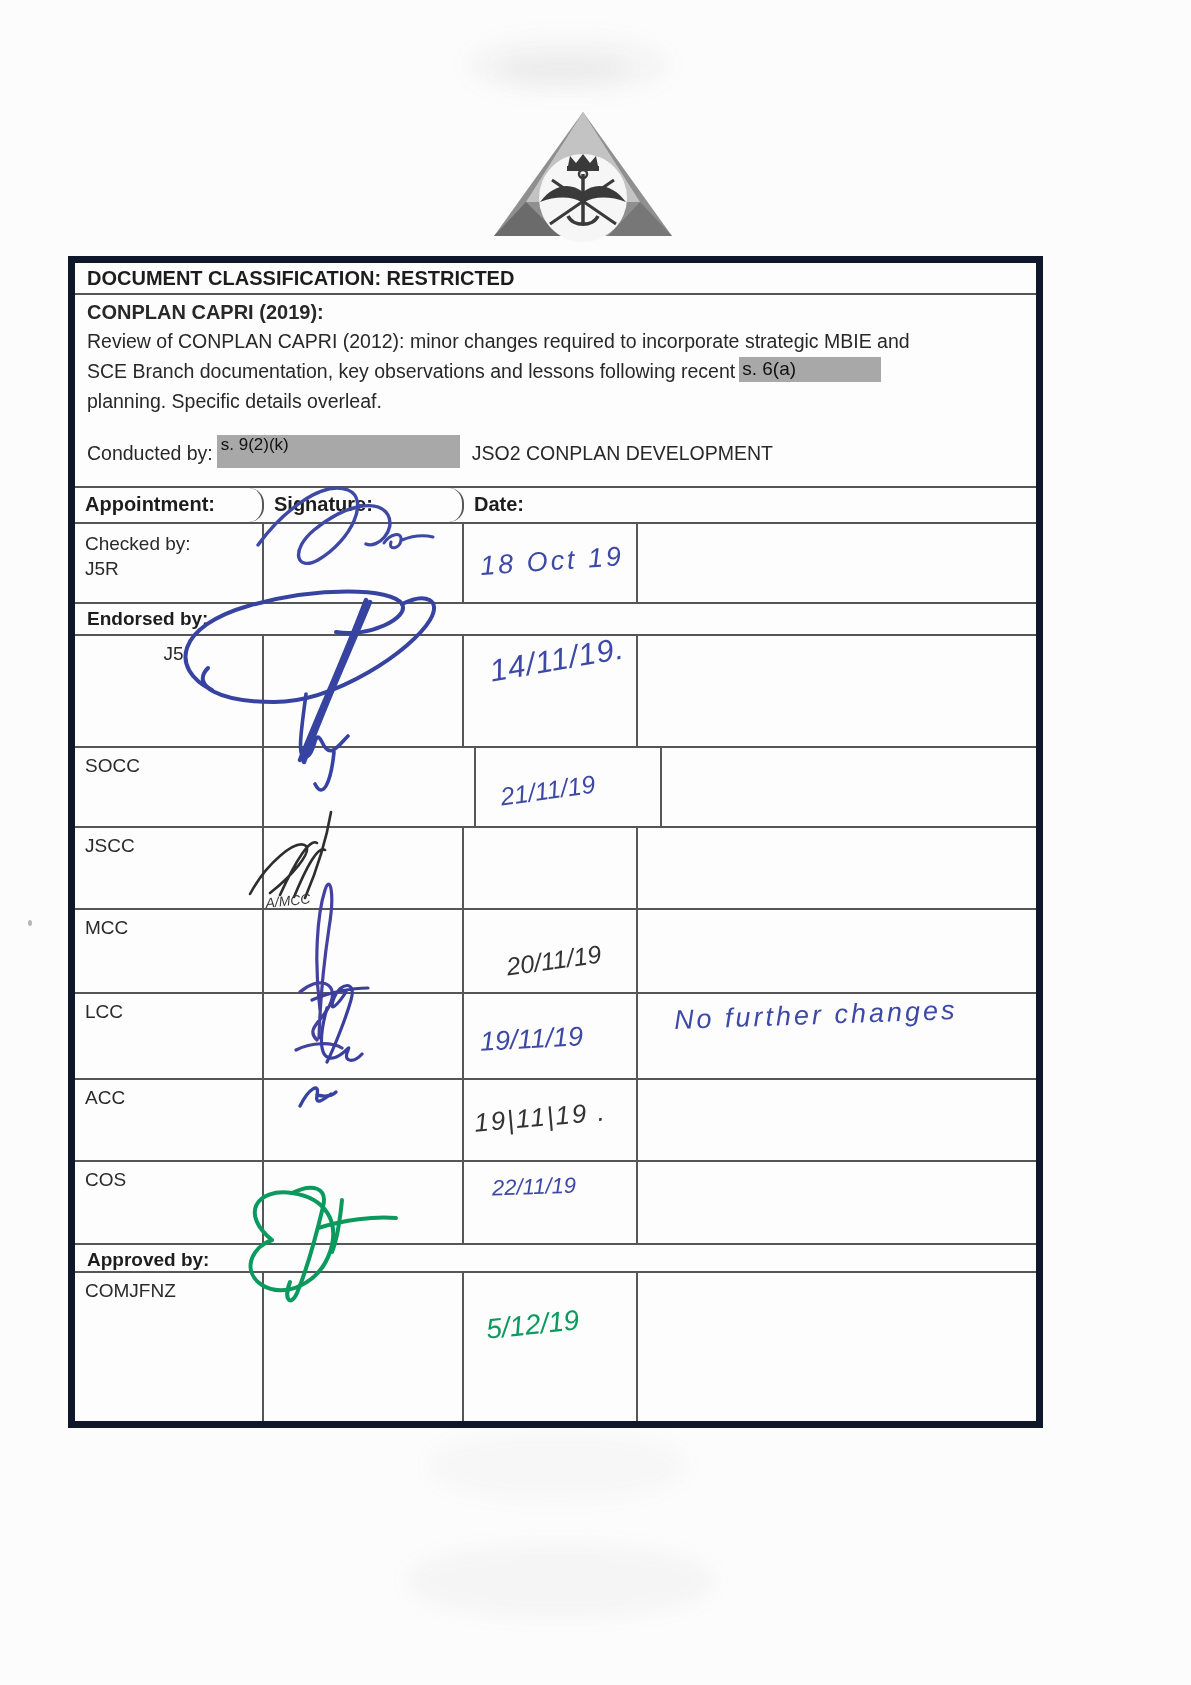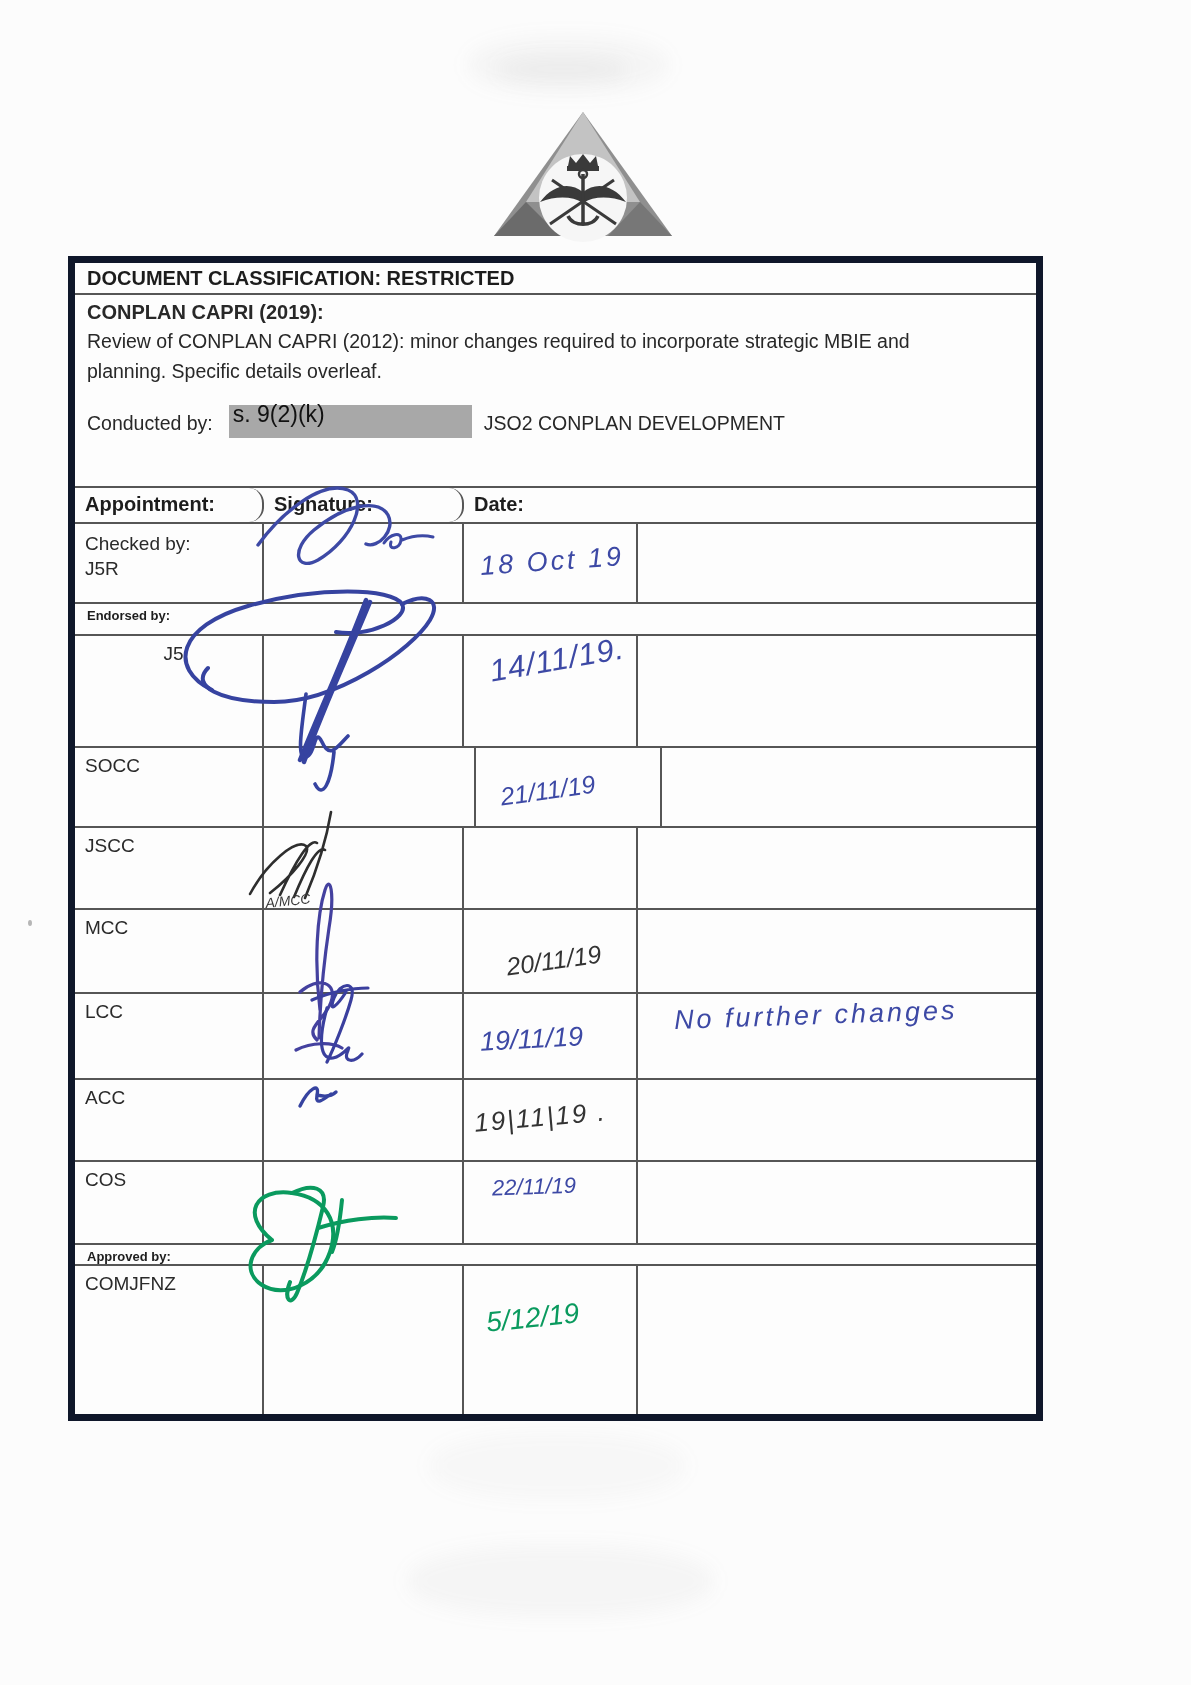--- a/index.html
+++ b/index.html
@@ -21,42 +21,42 @@
   .doc{position:absolute;left:68px;top:256px;width:975px;border:7px solid #0f172a;background:#fdfdfd;box-sizing:border-box;}
   .row{border-bottom:2px solid #565656;box-sizing:border-box;position:relative;}
   .row:last-child{border-bottom:none;}
   .row-class{height:32px;font-weight:bold;font-size:20px;color:#1c1c1c;padding:4px 0 0 12px;}
   .row-info{height:193px;padding:6px 20px 0 12px;font-size:19.5px;color:#282828;}
   .info-title{font-weight:bold;font-size:20px;margin-bottom:2px;}
   .pline{display:block;line-height:30px;white-space:nowrap;}
   .conducted{margin-top:22px;font-size:19.5px;white-space:nowrap;}
   .redact{display:inline-block;background:#a8a8a8;color:#111;vertical-align:middle;}
   .redact-6a{width:142px;height:25px;font-size:19px;line-height:24px;padding-left:3px;vertical-align:text-bottom;margin-left:4px;box-sizing:border-box;}
-  .redact-9k{width:243px;height:33px;font-size:23px;line-height:19px;padding-left:4px;margin:0 12px 0 16px;box-sizing:border-box;position:relative;top:-3px;}
+  .redact-9k{width:243px;height:33px;font-size:17px;line-height:19px;padding-left:4px;margin:0 12px 0 4px;box-sizing:border-box;position:relative;top:-3px;}
 
   .grid4{display:grid;grid-template-columns:189px 200px 174px 1fr;}
   .grid4 > .cell{border-right:2px solid #565656;box-sizing:border-box;position:relative;}
   .grid4 > .cell:last-child{border-right:none;}
   .row-header{height:36px;}
   .row-header .cell{font-weight:bold;font-size:20px;color:#1d1d1d;padding:5px 0 0 10px;border-radius:15px;}
   .appt{font-size:19px;color:#2a2a2a;padding:7px 0 0 10px;}
   .appt .ln{display:block;line-height:25px;}
 
   .h-checked{height:80px;}
   .h-j5{height:112px;text-align:center;}
   .h-socc{height:80px;gap:12px;}
   .h-jscc{height:82px;}
   .h-mcc{height:84px;}
   .h-lcc{height:86px;}
   .h-acc{height:82px;}
   .h-cos{height:83px;}
   .h-com{height:148px;}
 
-  .bar{height:32px;font-weight:bold;font-size:13px;color:#1d1d1d;padding:4px 0 0 12px;}
-  .bar-approved{height:21px;}
+  .bar{height:32px;font-weight:bold;font-size:19px;color:#1d1d1d;padding:4px 0 0 12px;}
+  .bar-approved{height:28px;}
 
   
   .hw{font-style:italic;display:inline-block;white-space:nowrap;}
   .ink-blue{color:#3d49a5;}
   .ink-black{color:#333333;}
   .ink-green{color:#0a9a5e;}
   .d-checked{font-size:27px;margin:22px 0 0 16px;transform:rotate(-4deg);letter-spacing:3px;}
   .d-j5{font-size:31px;margin:6px 0 0 14px;transform:rotate(-10deg);letter-spacing:1px;}
   .d-socc{font-size:25px;margin:28px 0 0 12px;transform:rotate(-8deg);}
   .d-mcc{font-size:25px;margin:36px 0 0 42px;transform:rotate(-8deg);}
@@ -103,20 +103,21 @@
   <div class="doc">
 
     <div class="row row-class">
       <span>DOCUMENT CLASSIFICATION: RESTRICTED</span>
     </div>
 
     <div class="row row-info">
       <div class="info-title">CONPLAN CAPRI (2019):</div>
       <div>
         <span class="pline">Review of CONPLAN CAPRI (2012): minor changes required to incorporate strategic MBIE and</span>
+        <span class="pline"><span>SCE Branch documentation, key observations and lessons following recent</span><span class="redact redact-6a"><span>s. 6(a)</span></span></span>
         <span class="pline">planning. Specific details overleaf.</span>
       </div>
       <div class="conducted">
         <span>Conducted by:</span><span class="redact redact-9k"><span>s. 9(2)(k)</span></span><span>JSO2 CONPLAN DEVELOPMENT</span>
       </div>
     </div>
 
     <div class="row grid4 row-header">
       <div class="cell">Appointment:</div>
       <div class="cell">Signature:</div>

